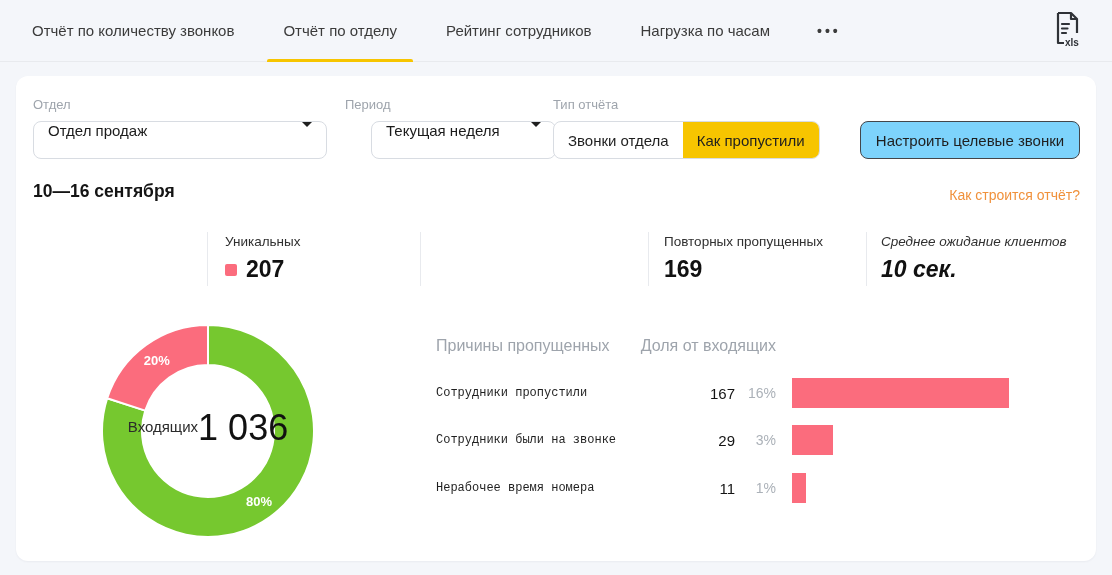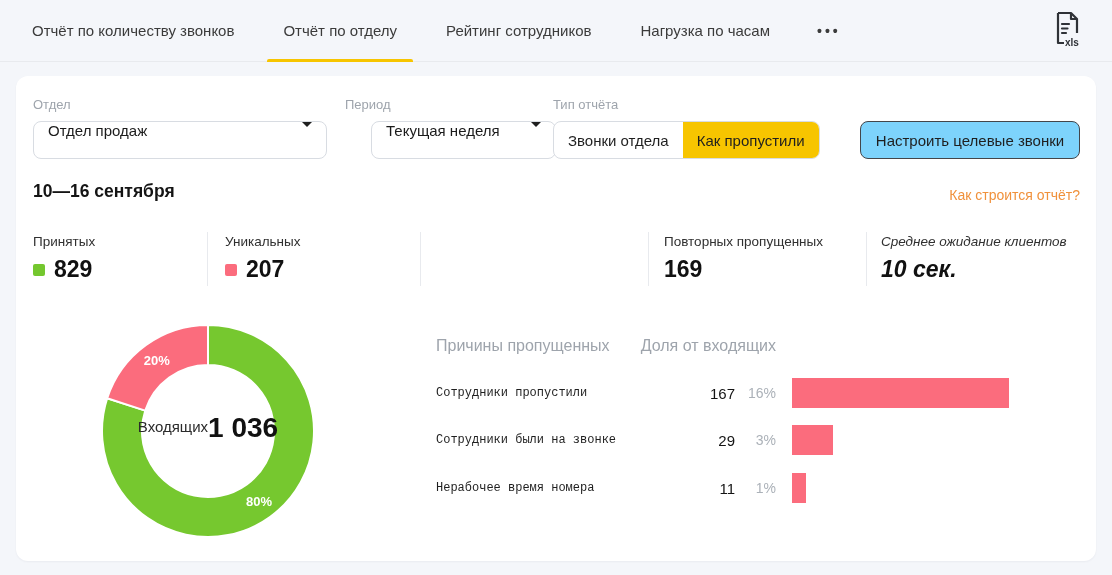--- a/index.html
+++ b/index.html
@@ -73,21 +73,21 @@
   .stat .s-value { display:flex; align-items:center; font-size:23px; font-weight:700; color:#111; }
   .swatch { width:12px; height:12px; border-radius:2px; margin-right:9px; display:inline-block; }
   .vdivider { width:1px; background:var(--divider,#E8EAEE); top:156px; height:54px; }
   
   .donut-wrap { left:79px; top:242px; width:226px; height:226px; }
   .donut-center {
     position:absolute; inset:0; display:flex; flex-direction:row;
     align-items:center; justify-content:center; pointer-events:none; margin-top:-6px;
   }
   .donut-center .c-label { font-size:15px; color:#2B2B2B; margin-bottom:4px; }
-  .donut-center .c-value { font-size:28px; font-weight:700; color:#111; }
+  .donut-center .c-value { font-size:36px; font-weight:400; color:#111; }
   
   .bar-headers { left:420px; top:261px; width:340px; display:flex; justify-content:space-between; }
   .bar-headers span { font-size:16px; color:var(--text-gray,#A3A9B0); white-space:nowrap; }
   .bar-row { left:420px; width:644px; height:30px; }
   .bar-row .r-label {
     position:absolute; left:0; top:50%; transform:translateY(-50%);
     font-size:12px; color:#1F1F1F; white-space:nowrap;font-family:Liberation Mono, monospace;
   }
   .bar-row .r-count {
     position:absolute; left:230px; width:69px; top:50%; transform:translateY(-50%);
@@ -153,27 +153,20 @@
   <div class="abs segmented" style="left:537px; top:45px;">
     <span class="segment">Звонки отдела</span>
     <span class="segment seg-active">Как пропустили</span>
   </div>
 
   <button class="abs outline-btn" style="left:844px; top:45px; width:220px;">Настроить целевые звонки</button>
 
   <div class="abs date-title" style="left:17px; top:105px;">10—16 сентября</div>
   <div class="abs how-link" style="right:16px; top:111px;">Как строится отчёт?</div>
 
-  <div class="abs stat" style="left:17px;">
-    <div class="s-label">Принятых</div>
-    <div class="s-value">
-      <span class="swatch" style="background: rgb(116, 199, 46);"></span>
-      <span>829</span>
-    </div>
-  </div>
   <div class="abs vdivider" style="left:191px;"></div>
 
   <div class="abs stat" style="left:209px;">
     <div class="s-label">Уникальных</div>
     <div class="s-value">
       <span class="swatch" style="background: rgb(251, 108, 125);"></span>
       <span>207</span>
     </div>
   </div>
   <div class="abs vdivider" style="left:404px;"></div>

